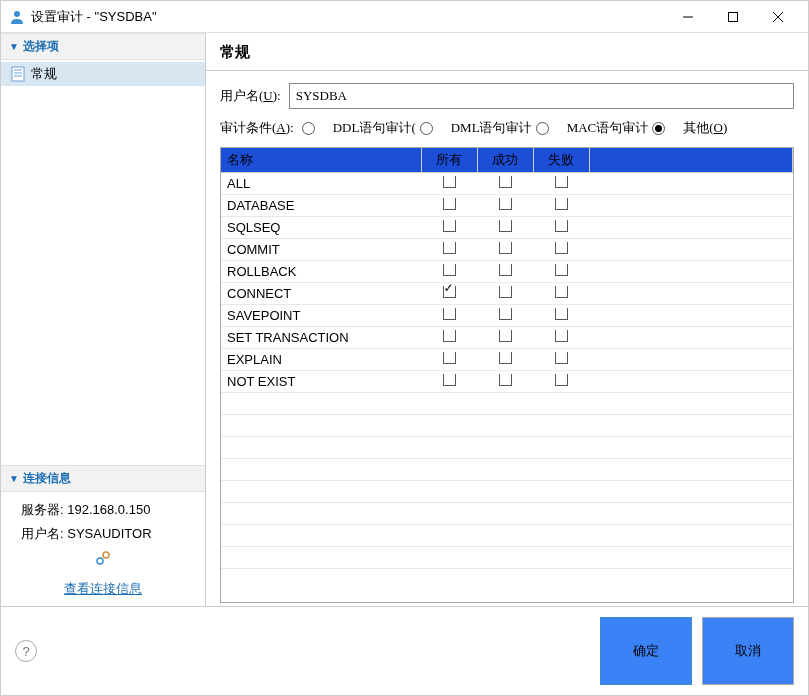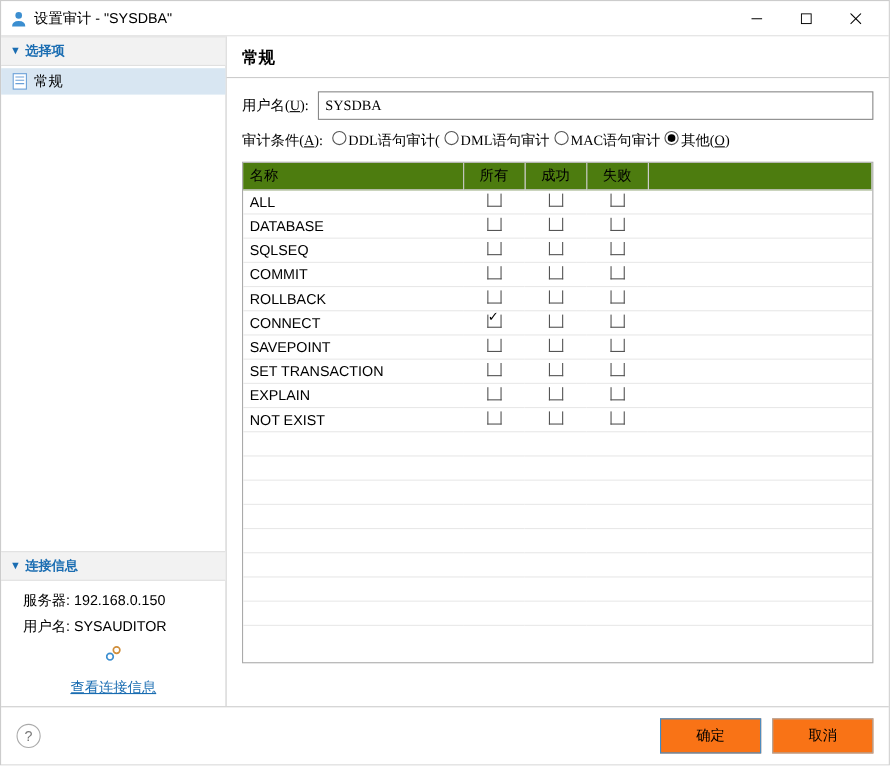--- a/index.html
+++ b/index.html
@@ -23,35 +23,35 @@
 .conn-info { padding: 6px 20px; font-size: 13px; line-height: 1.8; }
 .conn-link { color: #1a6db2; text-decoration: underline; cursor: pointer; display: flex; align-items: center; gap: 4px; margin-top: 4px; flex-direction: column; }
 .main { flex: 1; display: flex; flex-direction: column; min-width: 0; }
 .main-header { font-size: 15px; font-weight: bold; padding: 10px 14px 8px; border-bottom: 1px solid #ccc; }
 .form-area { padding: 12px 14px 0; font-family: Liberation Serif, serif; }
 .form-row { display: flex; align-items: center; gap: 8px; margin-bottom: 10px; font-size: 13px; }
 .form-row label { white-space: nowrap; }
 .form-row label u { text-decoration: underline; }
 .username-input { flex: 1; border: 1px solid #888; padding: 4px 6px; font-size: 13px; font-family: inherit; }
 .radio-group { display: flex; align-items: center; gap: 4px; }
-.radio-item { display: flex; gap: 2px; font-size: 13px; white-space: nowrap; }
+.radio-item { display: flex; align-items: center; gap: 18px; font-size: 13px; white-space: nowrap; }
 .radio-circle { width: 13px; height: 13px; border-radius: 50%; border: 1px solid #555; display: inline-flex; align-items: center; justify-content: center; }
 .radio-circle.checked::after { content: ""; width: 7px; height: 7px; border-radius: 50%; background: #000; }
 .table-wrap { border: 1px solid #aaa; margin: 0 14px; height: 456px; overflow: hidden; }
 table { width: 100%; border-collapse: collapse; font-size: 13px; }
-thead th { background: #4d7c0f; border-right: 1px solid #ccc; border-bottom: 1px solid #ccc; padding: 3px 6px; font-weight: normal; text-align: left; }
+thead th { background: #1d4ed8; border-right: 1px solid #ccc; border-bottom: 1px solid #ccc; padding: 3px 6px; font-weight: normal; text-align: left; }
 thead th.center { text-align: center; }
 tbody td { border-bottom: 1px solid #e8e8e8; padding: 2px 6px; height: 22px; }
 tbody td.cb { text-align: center; }
 .cbox { width: 13px; height: 12px; border: 1px solid #555; display: inline-block; border-top: none; position: relative; }
 .cbox.checked::after { content: "✓"; position: absolute; top: -5px; left: 0px; font-size: 12px; }
 .footer { border-top: 1px solid #ccc; padding: 10px 14px; display: flex; align-items: center; gap: 10px; }
 .help-btn { width: 22px; height: 22px; border: 1px solid #aaa; border-radius: 50%; display: flex; align-items: center; justify-content: center; color: #777; font-size: 13px; cursor: default; }
 .footer-spacer { flex: 1; }
-.btn { min-width: 92px; padding: 6px 20px; border: 1px solid #aaa; background: #f97316; font-size: 13px; cursor: default; font-family: inherit; }
+.btn { min-width: 92px; padding: 24px 20px; border: 1px solid #aaa; background: #3b82f6; font-size: 13px; cursor: default; font-family: inherit; }
 .btn.primary { border: 1px solid #3b8ed0; }
 </style>
 </head>
 <body>
 
 <div class="window">
   <div class="titlebar">
     <span class="icon-user">
       <svg viewBox="0 0 16 16">
           <circle cx="8" cy="5" r="3" fill="#3b8ed0"></circle>

